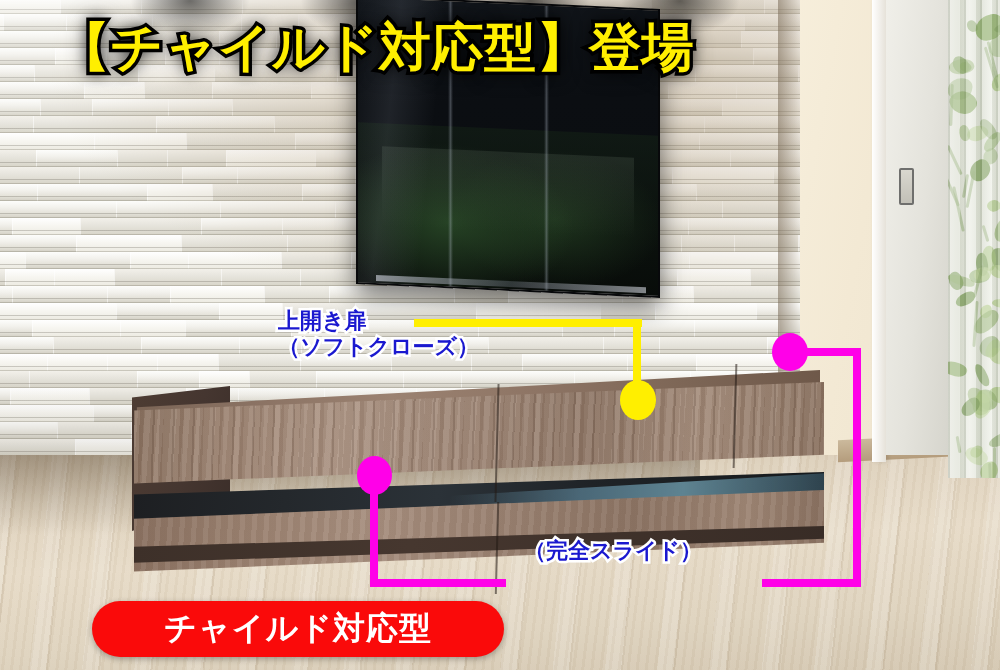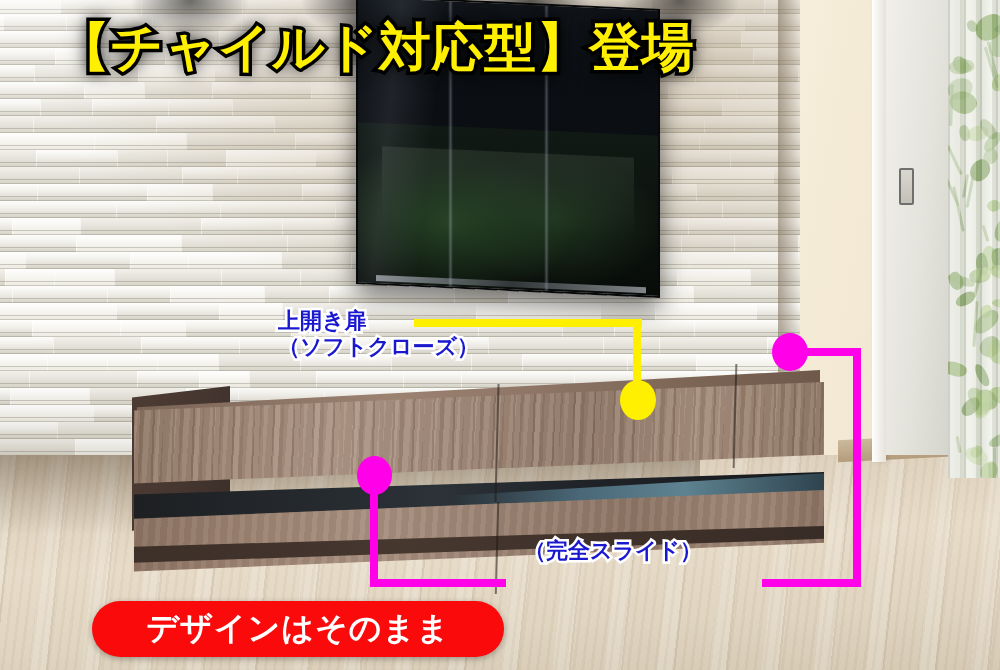--- a/index.html
+++ b/index.html
@@ -771,16 +771,16 @@
     <div class="dot mg" style="left:772px;top:333px;width:36px;height:38px;"></div>
     <div class="leader mg" style="left:795px;top:348px;width:66px;height:8px;"></div>
     <div class="leader mg" style="left:853px;top:348px;width:8px;height:239px;"></div>
     <div class="leader mg" style="left:762px;top:579px;width:99px;height:8px;"></div>
 
     <div class="lbl" id="lbl-drawer">
       <span class="ln">（完全スライド）</span>
     </div>
 
     <div class="banner">
-      <span>デザインはそのまま</span>
+      <span>チャイルド対応型</span>
     </div>
   </div>
 </div>
 
 </body></html>

